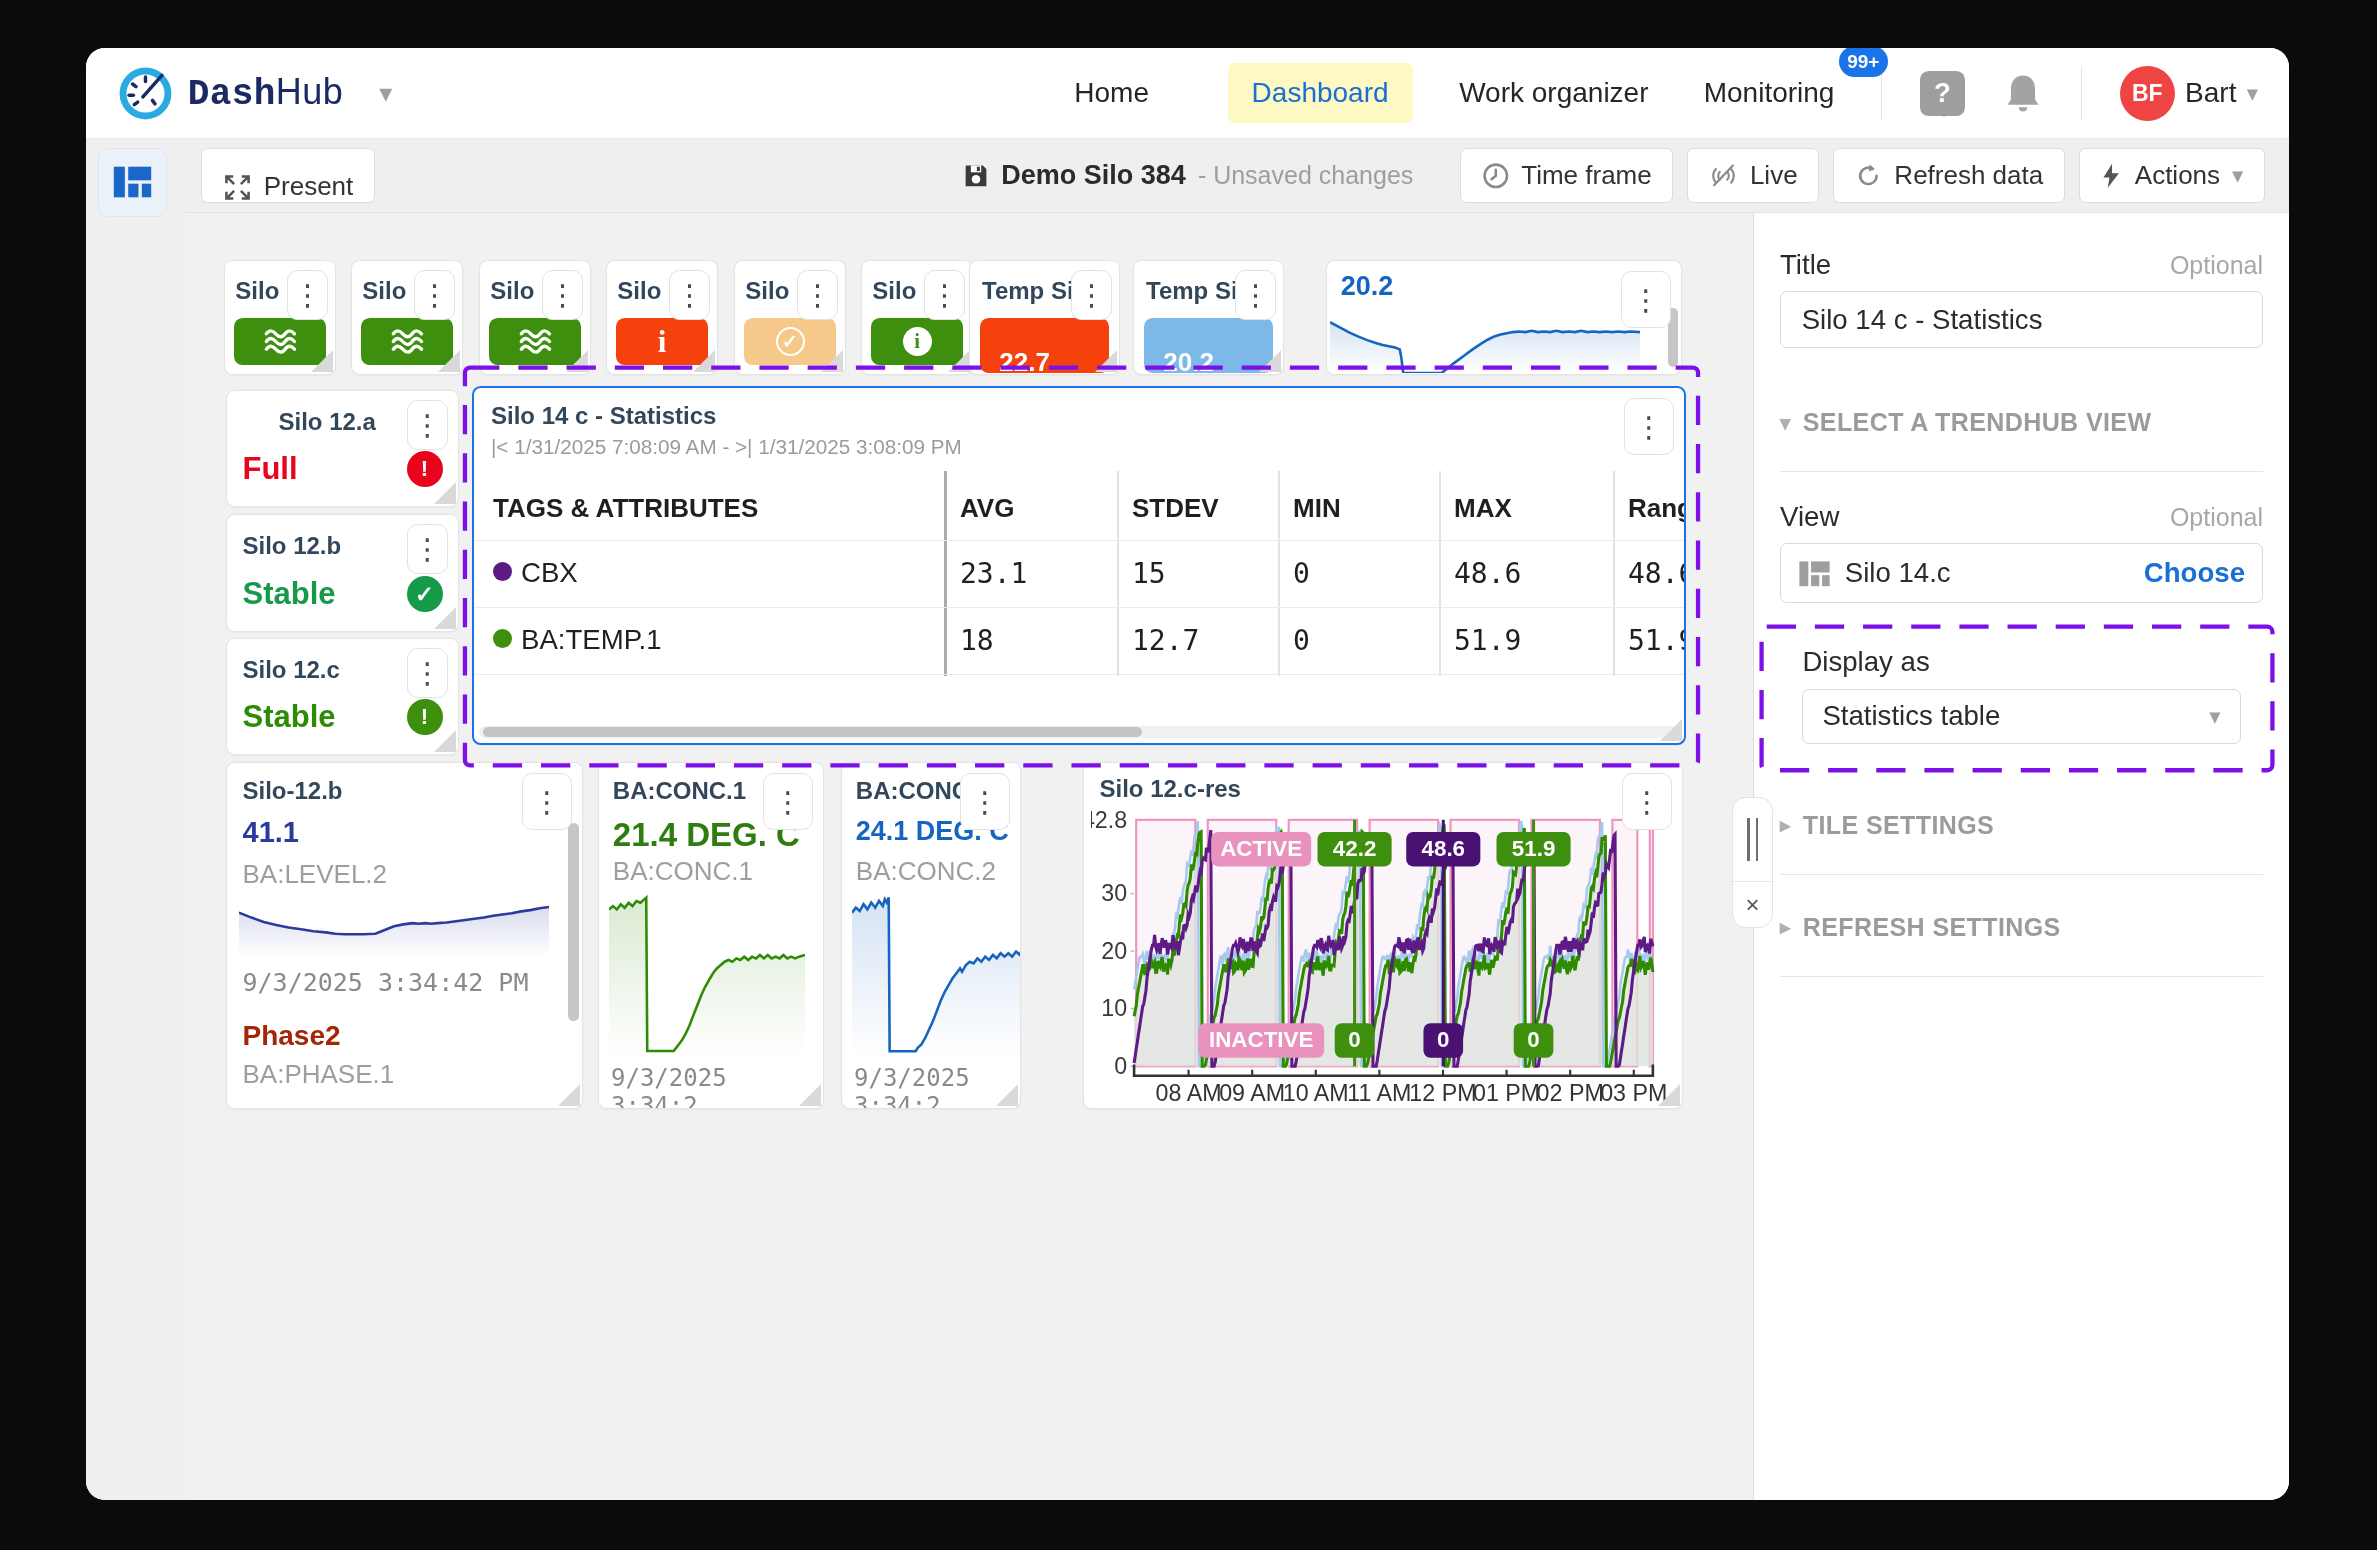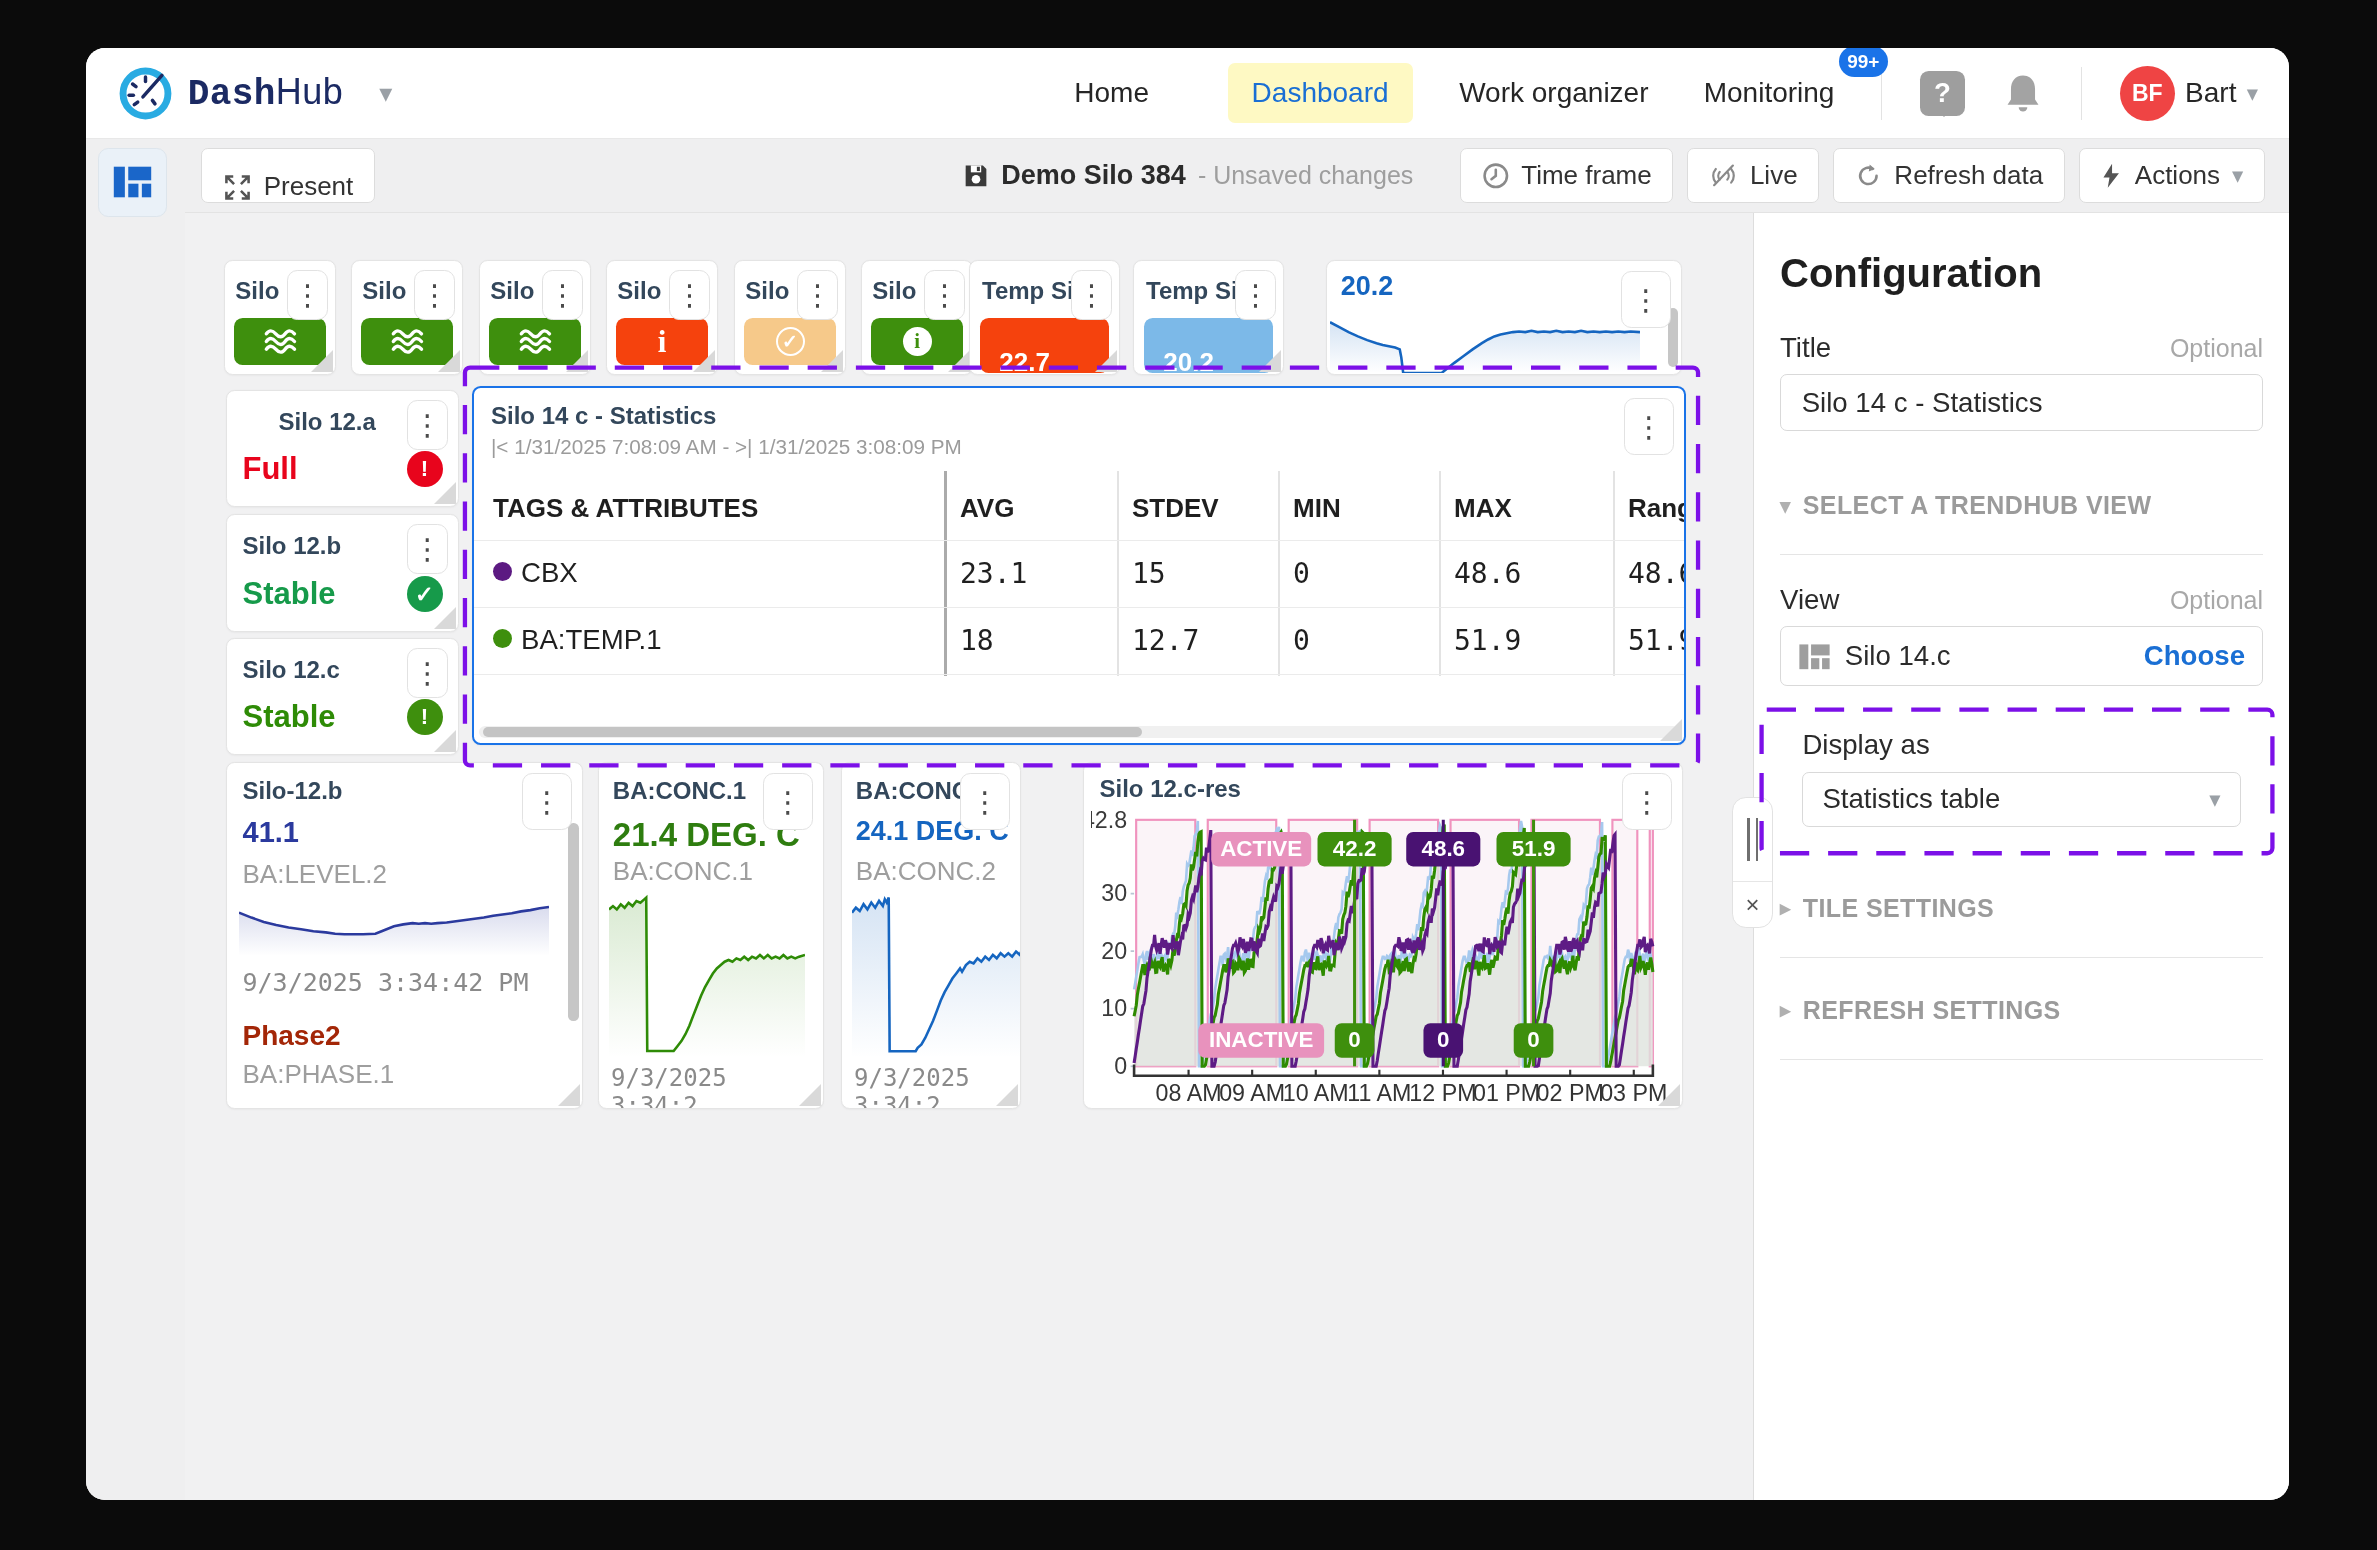--- a/index.html
+++ b/index.html
@@ -500,21 +500,20 @@
           <rect x="385.792" y="252" width="46" height="40" rx="8" fill="#491272"></rect>
           <text x="408.792" y="280" text-anchor="middle" font-size="26" fill="#fff" font-weight="bold" font-family="Liberation Sans, sans-serif">0</text>
           <rect x="490.53999999999996" y="252" width="46" height="40" rx="8" fill="#3e8f0d"></rect>
           <text x="513.54" y="280" text-anchor="middle" font-size="26" fill="#fff" font-weight="bold" font-family="Liberation Sans, sans-serif">0</text>
         </svg>
       <div class="resize-corner"></div>
     </div>
   </div>
 
   <div class="panel">
-    <div class="cfg-h1">Configuration</div>
 
     <div class="cfg-row">
       <span class="cfg-label">Title</span>
       <span class="cfg-opt">Optional</span>
     </div>
     <div class="cfg-input">
         <span>Silo 14 c - Statistics</span>
       </div>
 
     <div class="cfg-section">

